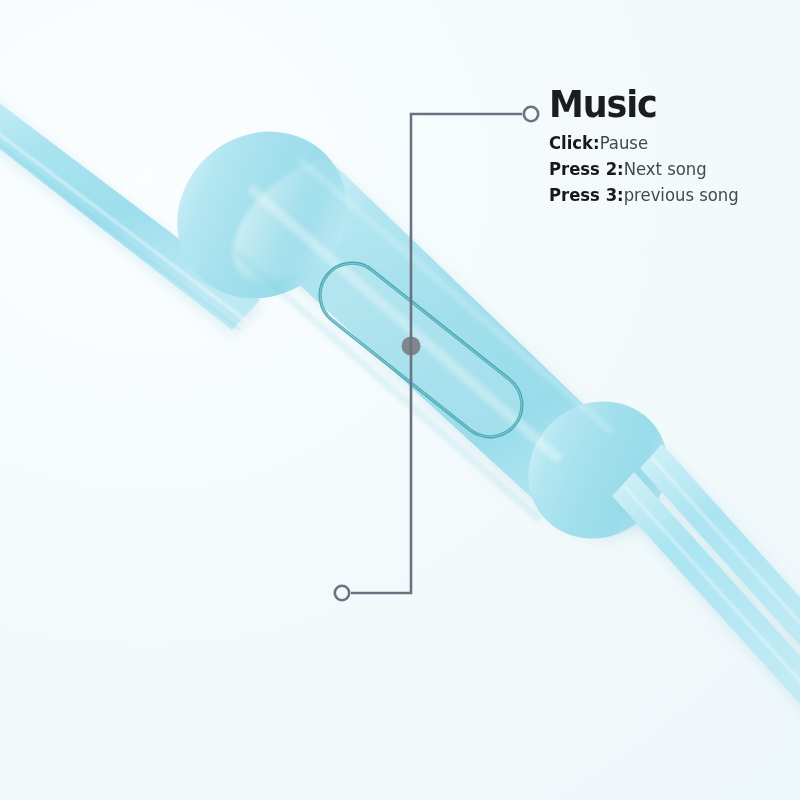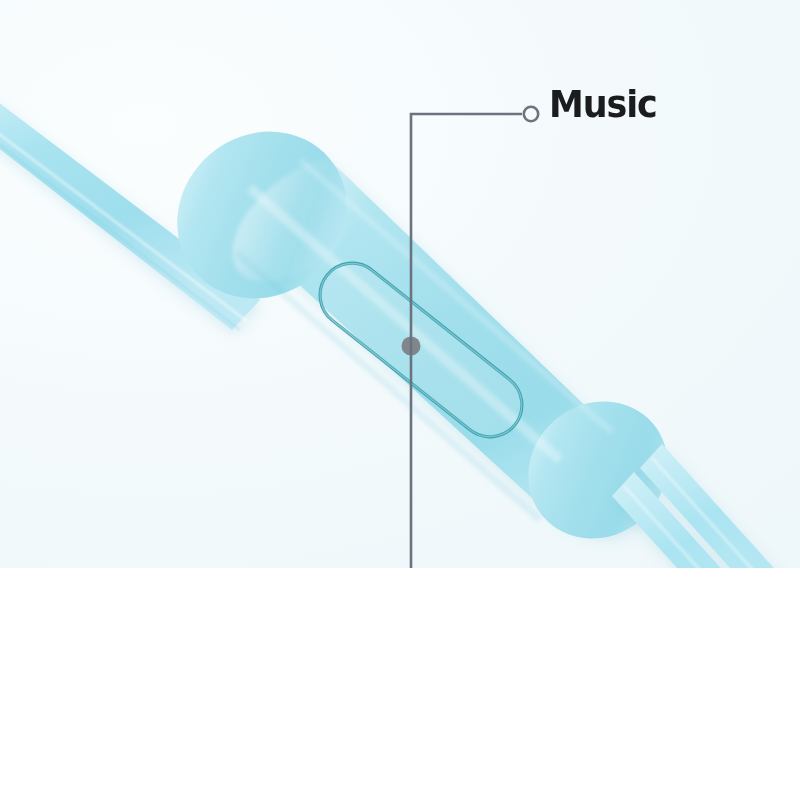--- a/index.html
+++ b/index.html
@@ -9,21 +9,21 @@
   body {
     width: 800px;
     height: 800px;
     font-family: "Liberation Sans", sans-serif;
     overflow: hidden;
   }
 
   #infographic {
     position: relative;
     width: 800px;
-    height: 568px;
+    height: 800px;
     background: radial-gradient(120% 110% at 18% 22%, #fbfeff 0%, #f4fafc 45%, #eef7fa 100%);
     overflow: hidden;
     text-decoration: underline;
   }
 
   
   #product-art {
     position: absolute;
     left: 0; top: 0;
     width: 800px; height: 800px;
@@ -186,16 +186,27 @@
     <path d="M 411,346 L 411,114 L 522,114" fill="none" stroke="#6b7280" stroke-width="2.6" stroke-linecap="butt"></path>
 
     <path d="M 411,346 L 411,593 L 351,593" fill="none" stroke="#6b7280" stroke-width="2.6" stroke-linecap="butt"></path>
 
     <circle cx="531" cy="114" r="7.2" fill="none" stroke="#6b7280" stroke-width="2.6"></circle>
     <circle cx="342" cy="593" r="7.2" fill="none" stroke="#6b7280" stroke-width="2.6"></circle>
   </svg>
 
   <div class="callout-block" id="music-callout">
     <div class="callout-title">Music</div>
+    <ul class="callout-lines">
+      <li class="callout-line">
+        <span class="line-label">Click:</span><span class="line-value">Pause</span>
+      </li>
+      <li class="callout-line">
+        <span class="line-label">Press 2:</span><span class="line-value">Next song</span>
+      </li>
+      <li class="callout-line">
+        <span class="line-label">Press 3:</span><span class="line-value">previous song</span>
+      </li>
+    </ul>
   </div>
 
 
 </div>
 
 </body></html>

